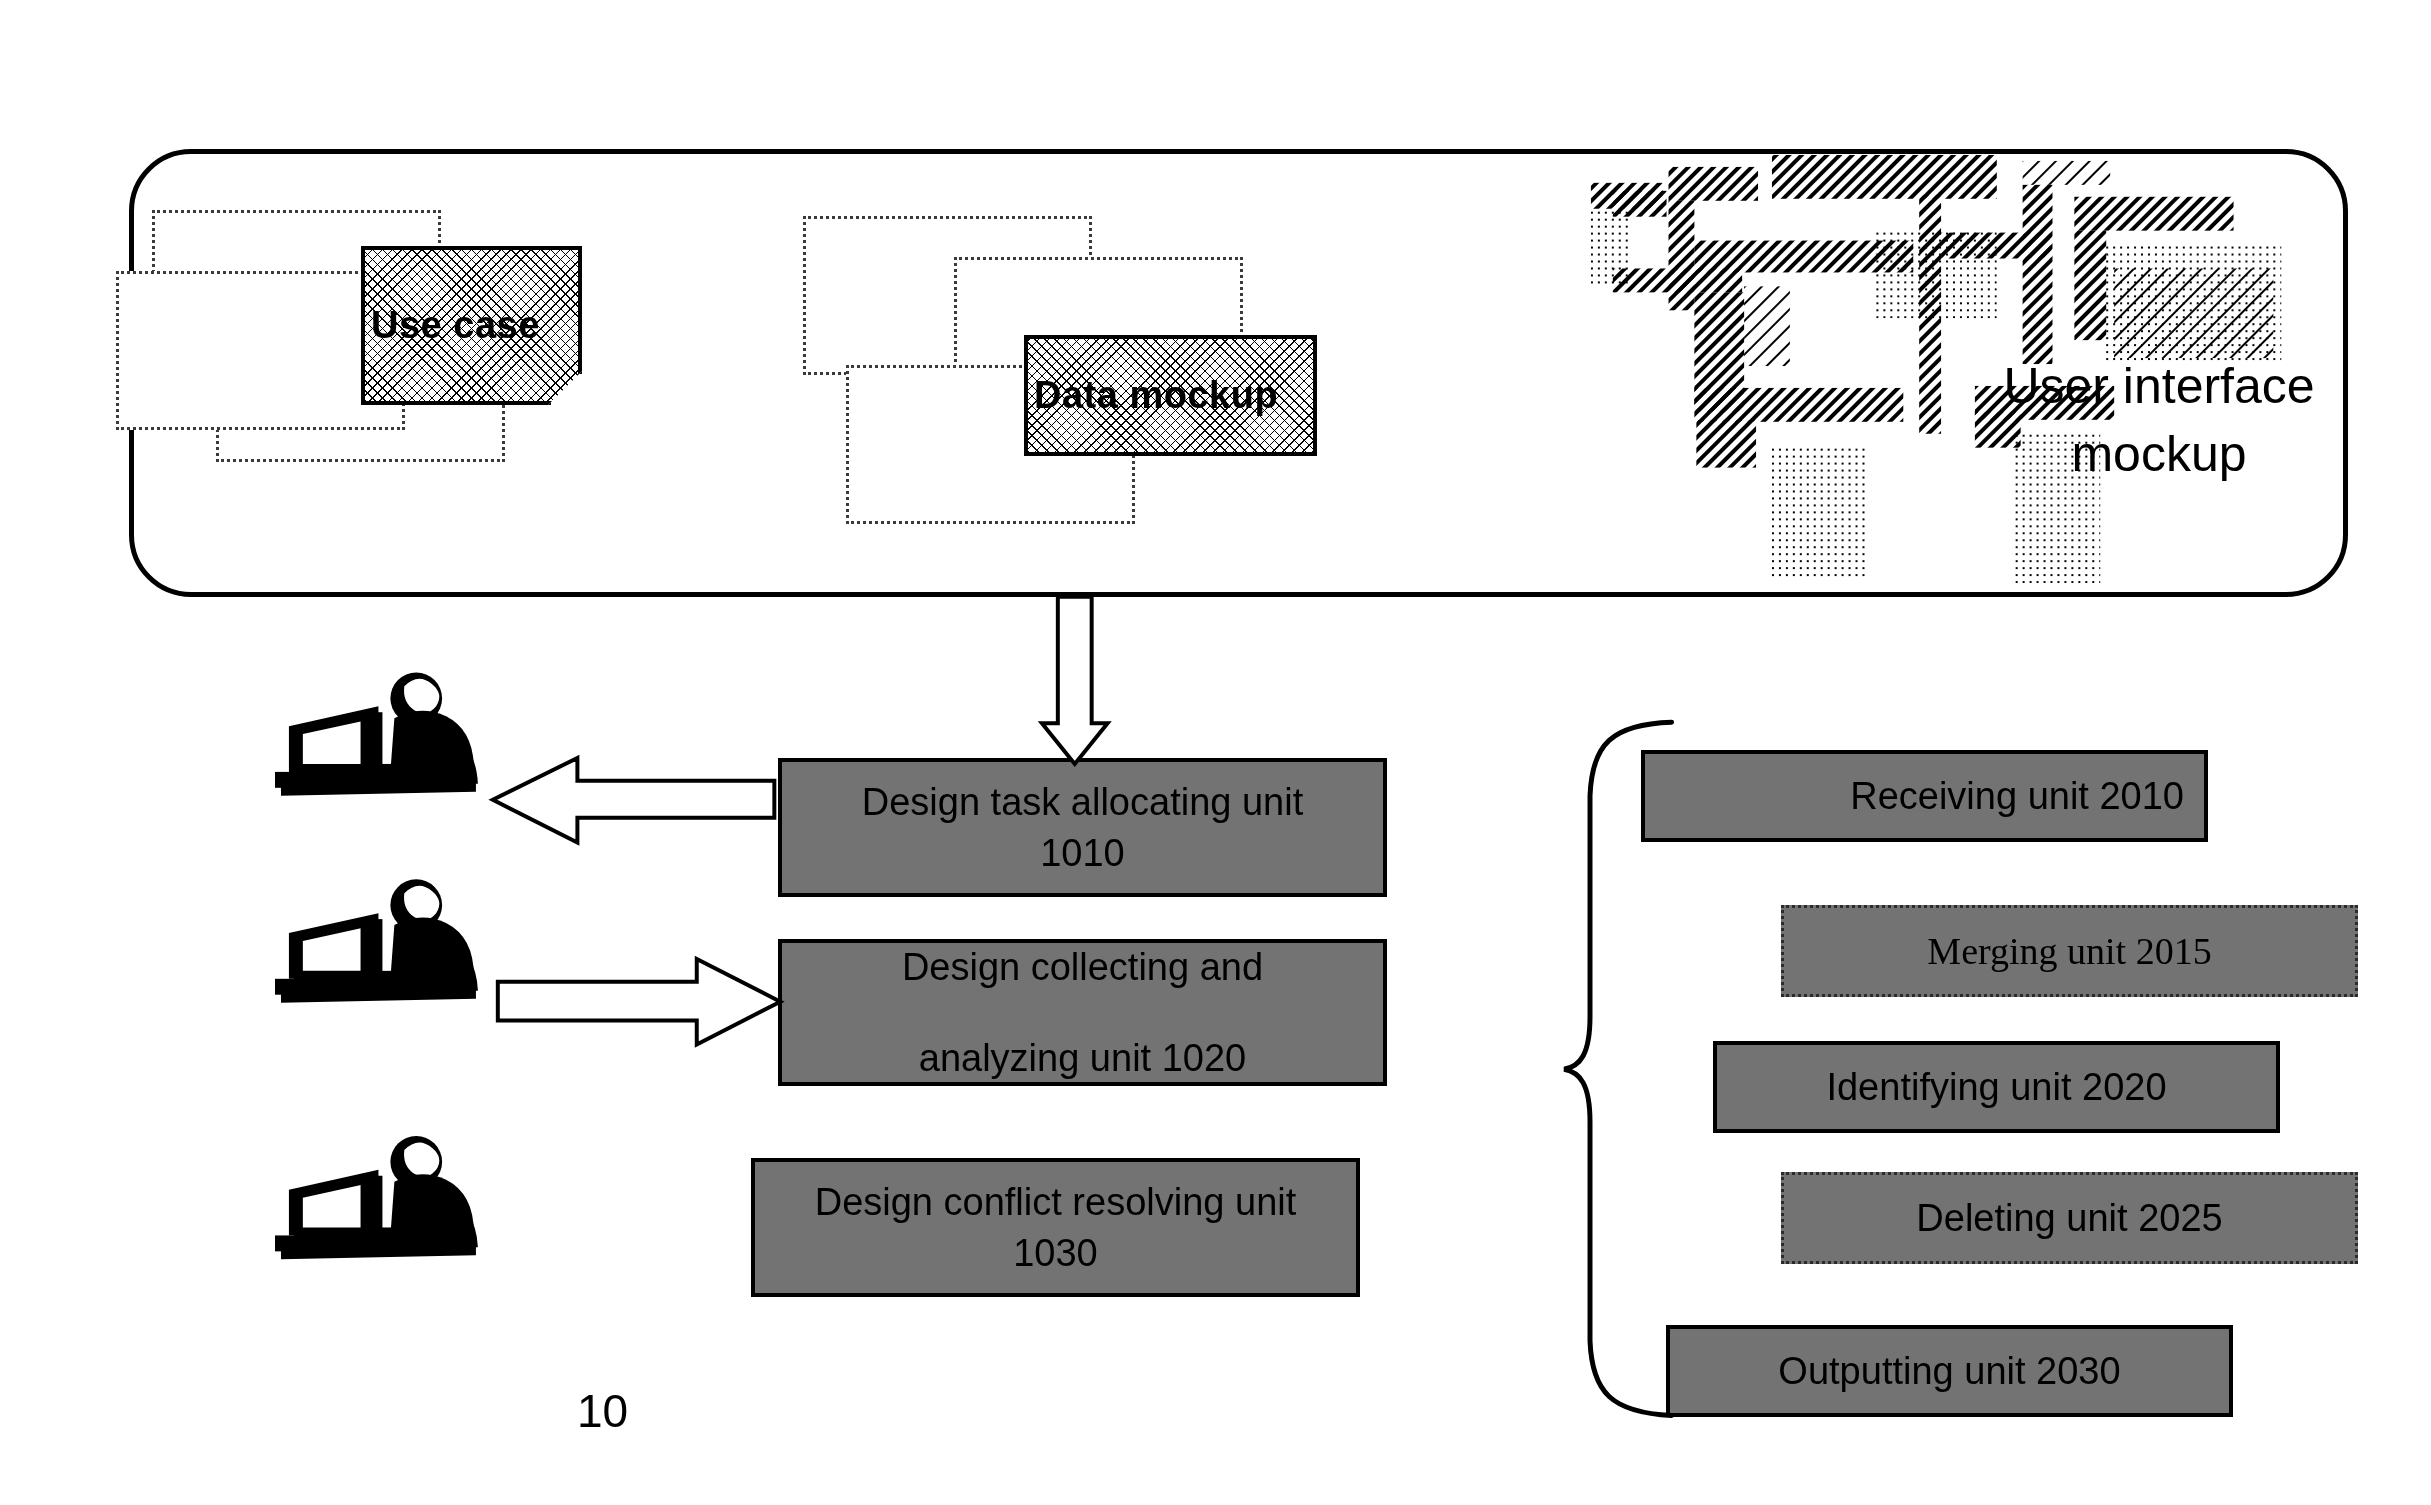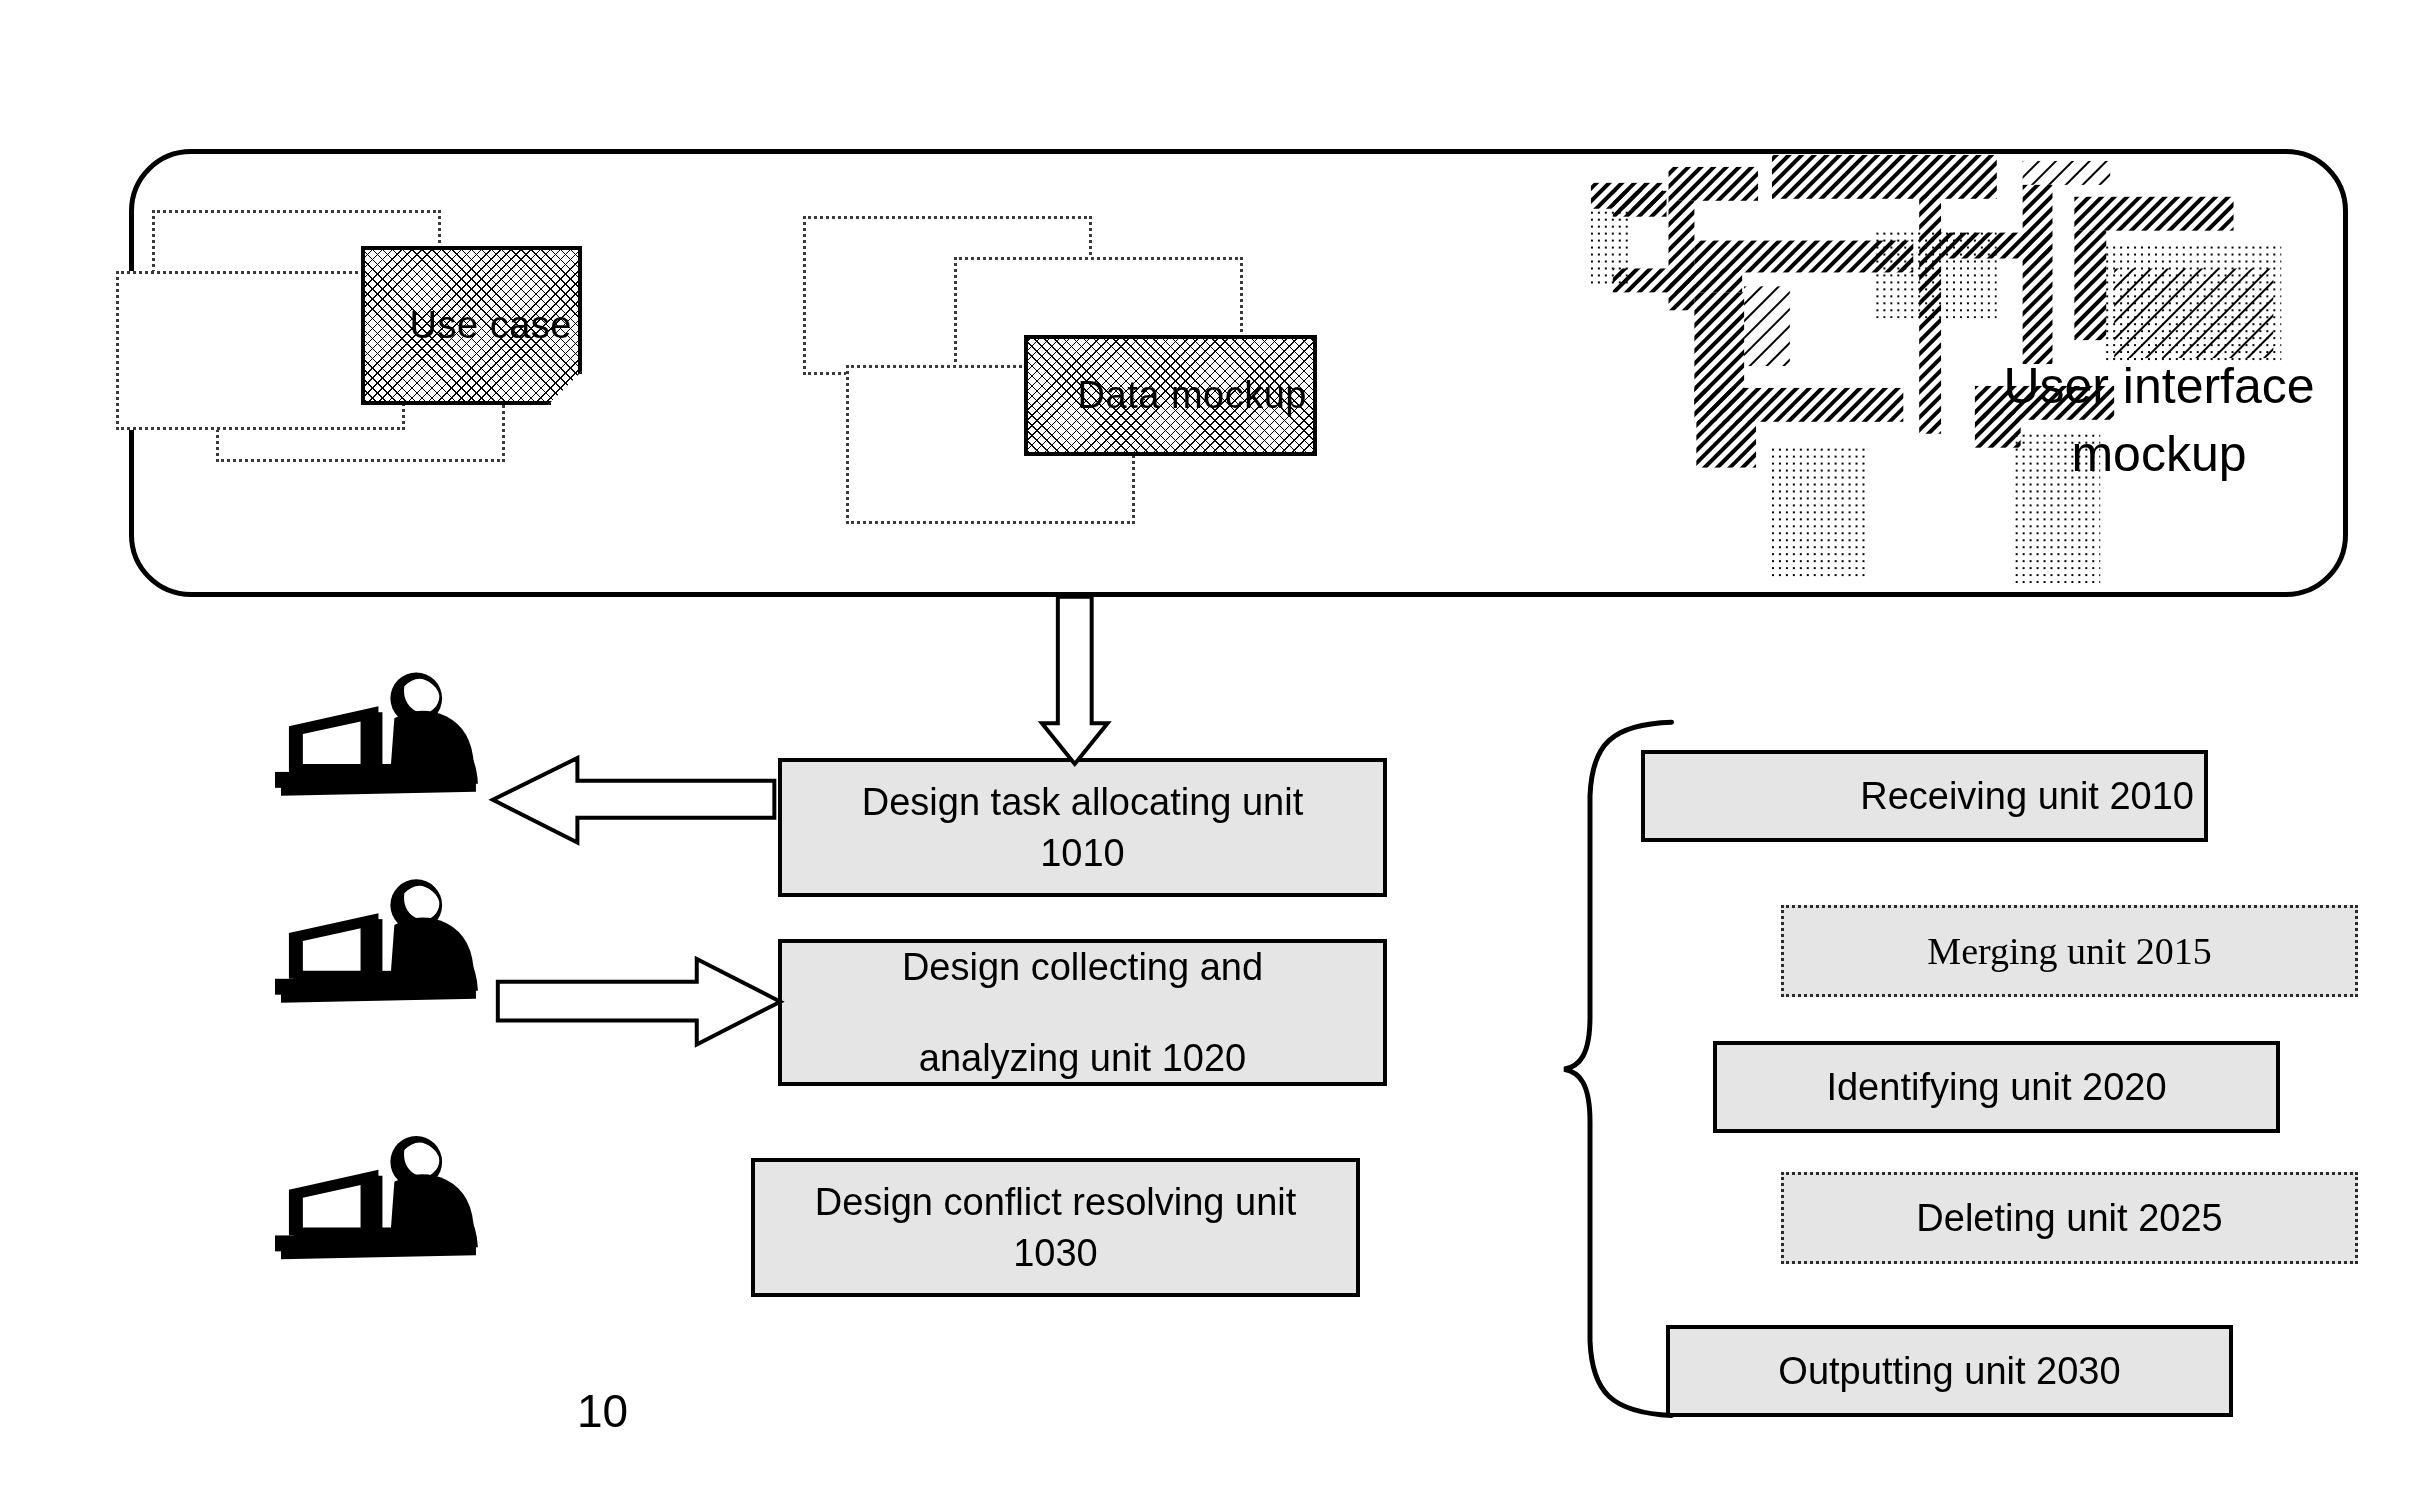--- a/index.html
+++ b/index.html
@@ -47,21 +47,22 @@
       repeating-linear-gradient(45deg, #000 0 1px, transparent 1px 7px),
       repeating-linear-gradient(-45deg, #000 0 1px, transparent 1px 7px);
   }
 
   .doc-card {
     position: absolute;
     border: 4px solid #000000;
     box-sizing: border-box;
     display: flex;
     align-items: center;
-    justify-content: flex-end;
+    justify-content: flex-start;
+    font-weight: bold;
   }
   .doc-card .card-label {
     font-size: 38px;
     color: #000000;
     background: transparent;
     letter-spacing: 0.5px;
     text-align: center;
     padding: 0 6px;
   }
   
@@ -77,28 +78,28 @@
     transform: skew(0deg);
     clip-path: polygon(100% 0, 0 100%, 100% 100%);
     box-sizing: border-box;
   }
 
   
   .unit-box {
     position: absolute;
     box-sizing: border-box;
     border: 4px solid #000000;
-    background: #e5e5e5;
+    background: #737373;
     display: flex;
     align-items: center;
     justify-content: center;
     text-align: center;
     font-size: 38px;
     line-height: 1.32;
-    padding: 4px 10px;
+    padding: 4px 20px;
   }
   .unit-box.dotted {
     border: 3px dotted #2b2b2b;
   }
 
   
   .plain-label {
     position: absolute;
     font-size: 50px;
     line-height: 1.35;

